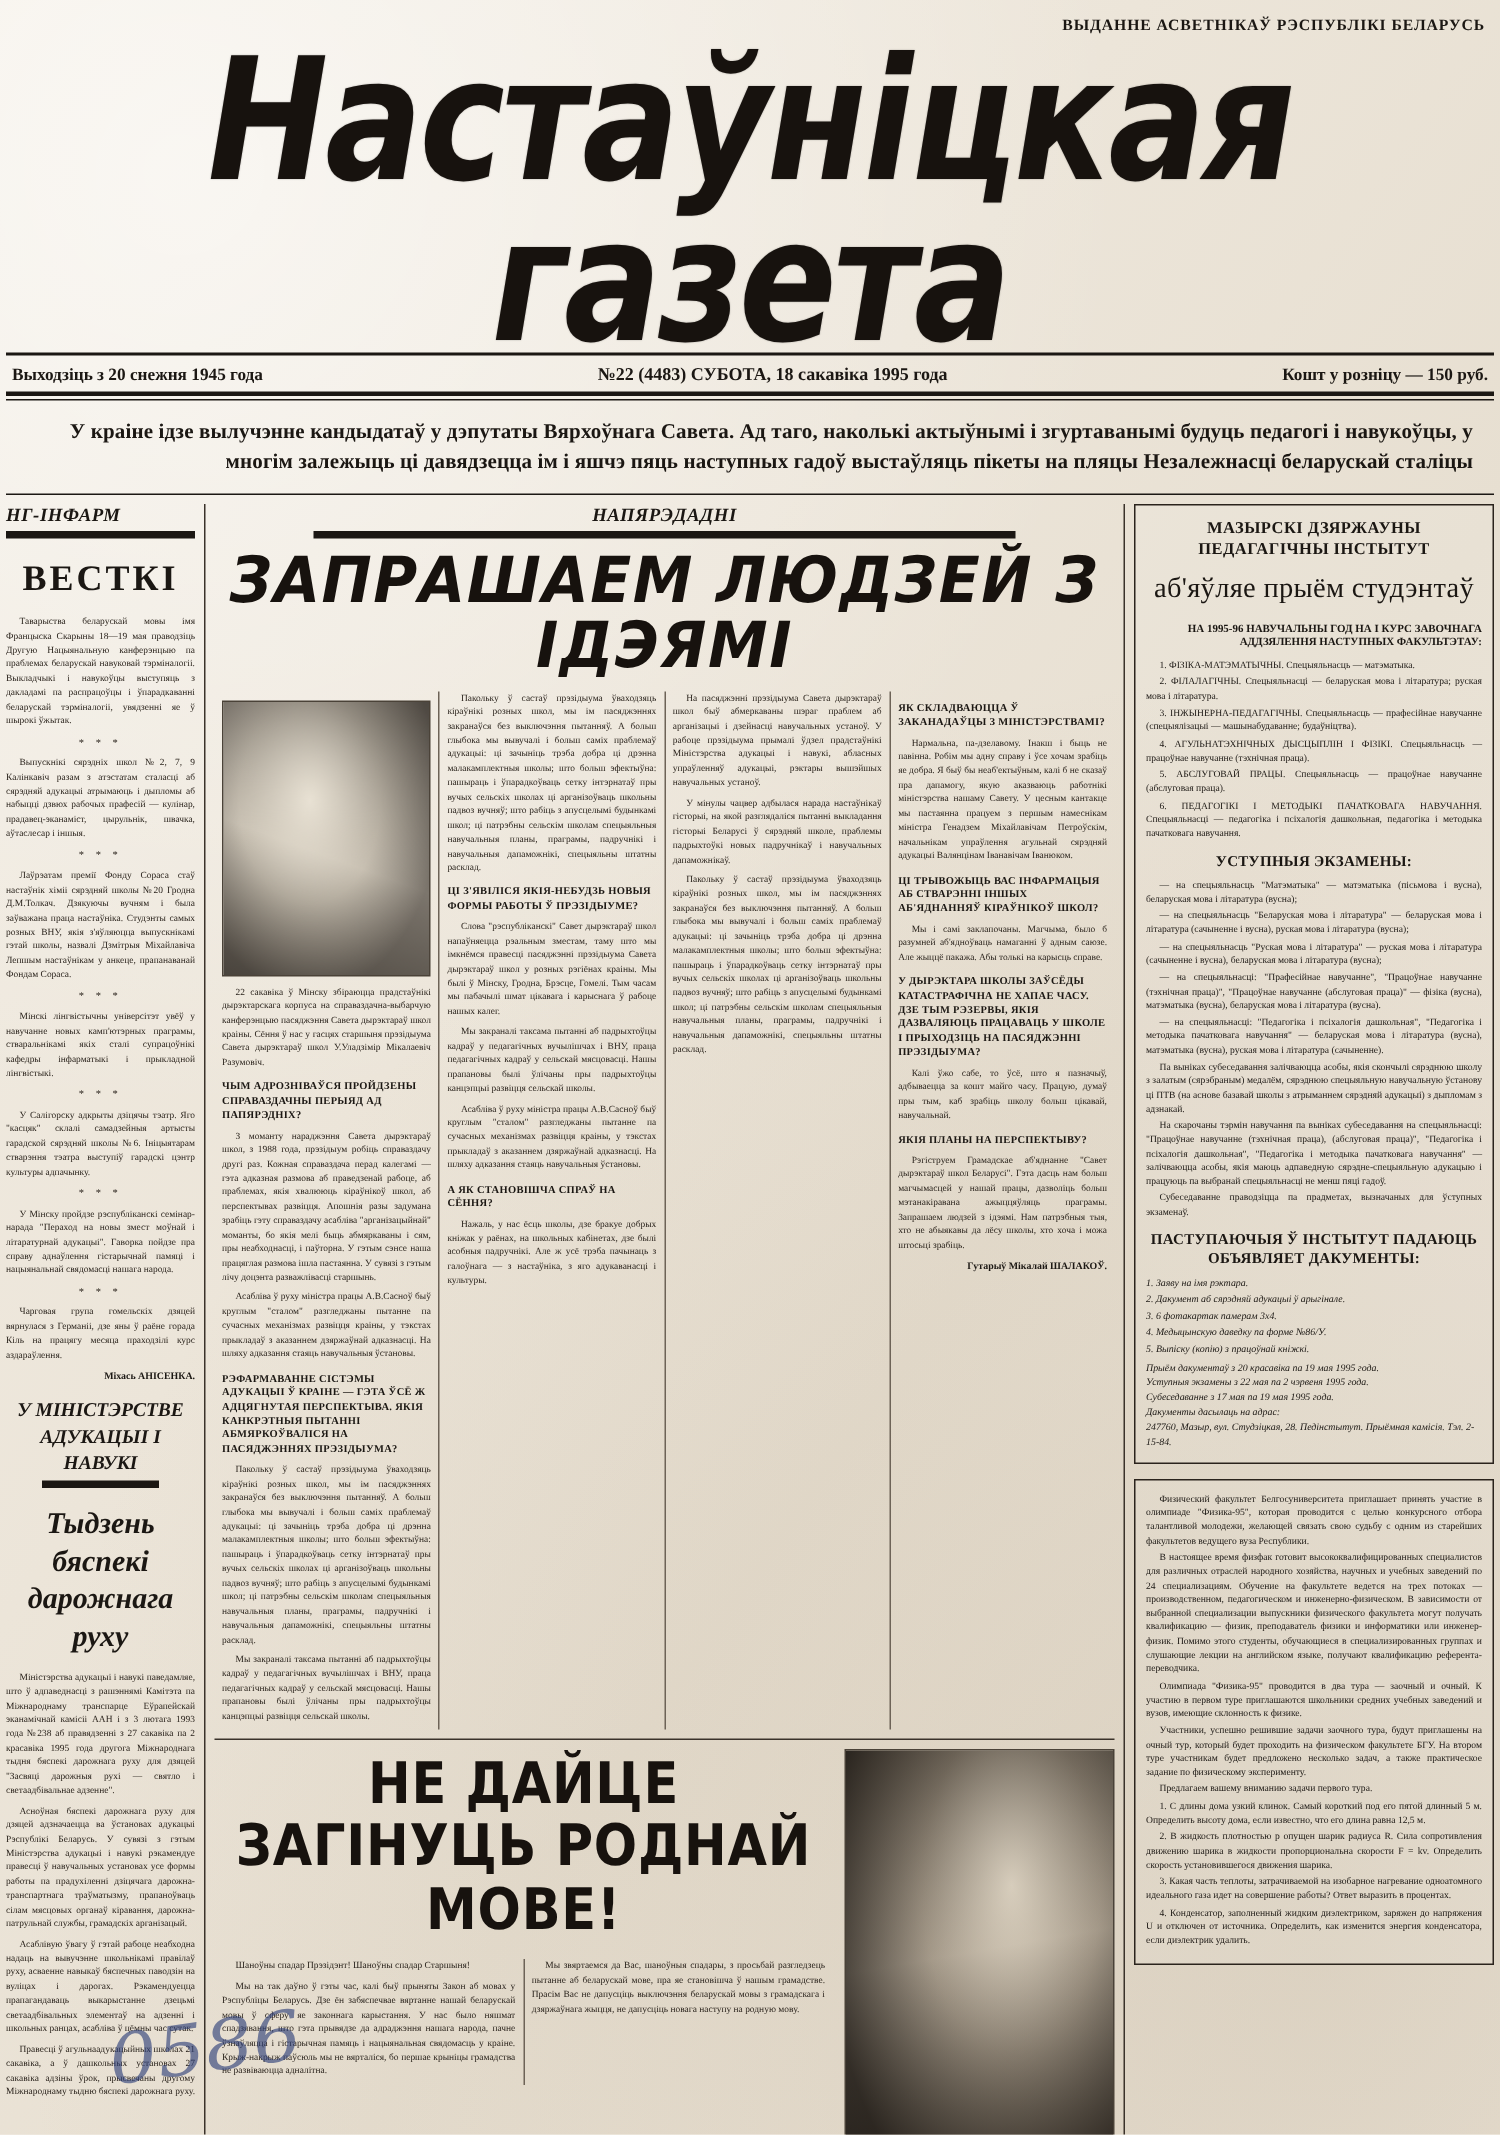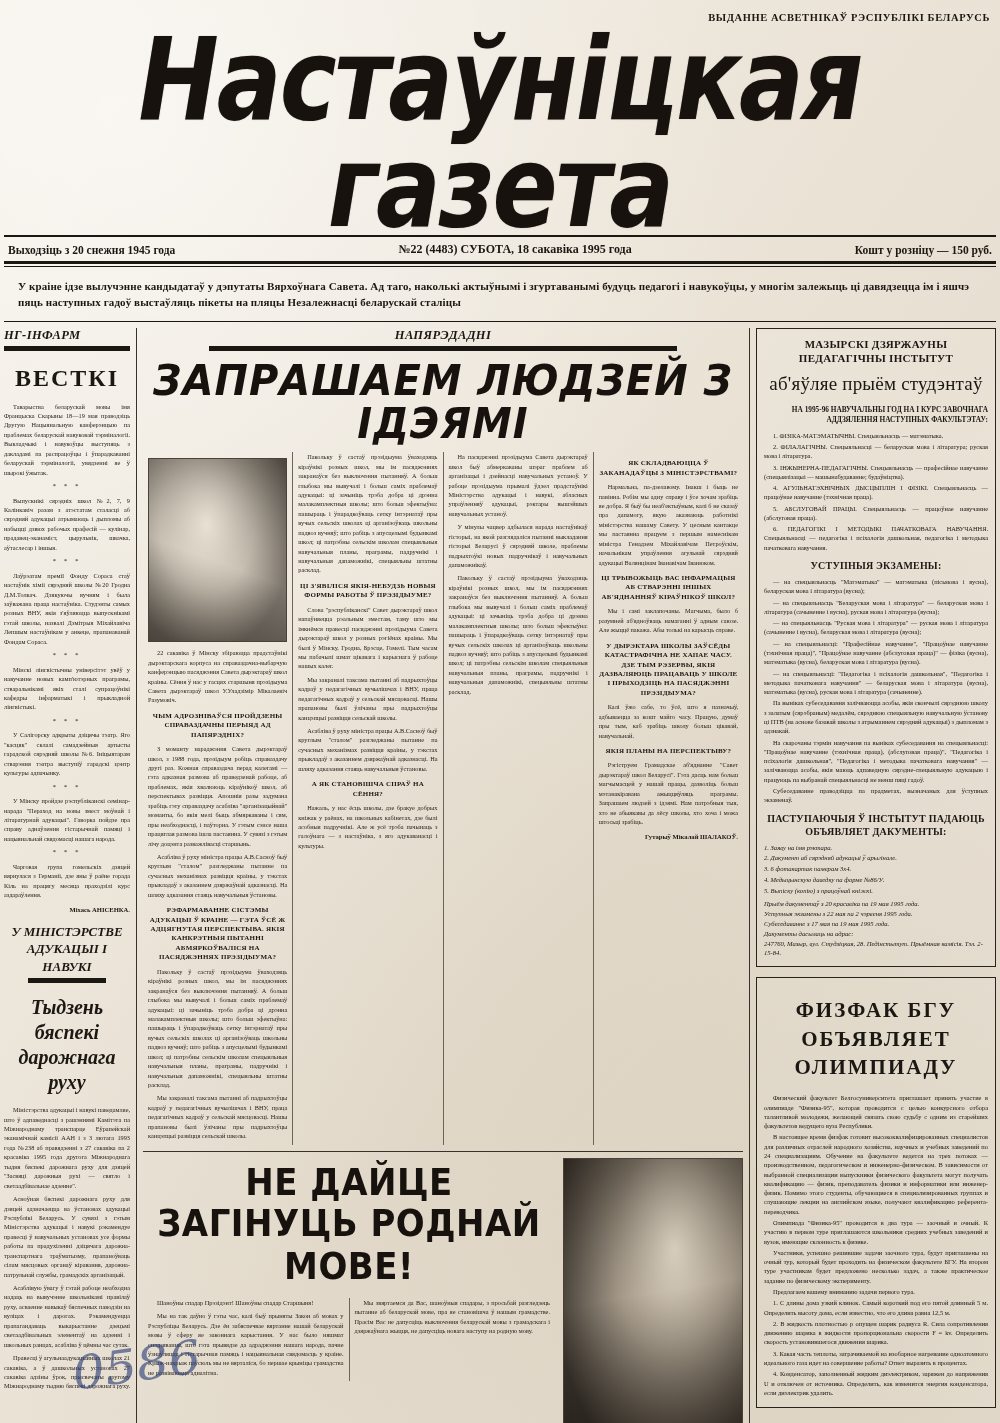--- a/index.html
+++ b/index.html
@@ -46,22 +46,22 @@
   .masthead-rule{border-top:2px solid #1b1713;margin-top:26px;}
   .issue-line{
     display:flex;justify-content:space-between;align-items:center;
     font-size:11.5px;font-weight:bold;padding:5px 4px 4px 4px;
   }
   .issue-line .mid{font-size:12px;}
   .dbl-rule{border-top:3px solid #1b1713;border-bottom:1px solid #1b1713;height:2px;}
 
   
   .lead{
-    text-align:left;
-    font-size:11px;font-weight:bold;line-height:1.42;
+    text-align:right;
+    font-size:14px;font-weight:bold;line-height:1.42;
     padding:12px 14px 10px 14px;
     letter-spacing:.1px;
   }
   .lead-rule{border-top:1px solid #1b1713;}
 
   
   .cols{
     display:flex;
     margin-top:6px;
     align-items:stretch;
@@ -121,21 +121,21 @@
     line-height:1.1;color:#17120e;
     transform:scaleY(1.12);
     margin:10px 0 18px 0;
   }
 
   .subcols{display:flex;gap:0;}
   .sc{flex:1;padding:0 5px;}
   .sc + .sc{border-left:1px solid #6d6357;}
 
   .subhead{
-    text-align:center;font-weight:bold;font-size:7px;line-height:1.35;
+    font-weight:bold;font-size:7px;line-height:1.35;
     letter-spacing:.2px;margin:7px 0 4px 0;text-transform:uppercase;
   }
 
   
   .photo{
     background:
       linear-gradient(160deg,#8f8madd 0%, #6b6257 100%),
       linear-gradient(#6f6659,#6f6659);
     background-blend-mode:multiply;
     position:relative;overflow:hidden;
@@ -404,21 +404,20 @@
         <div class="ad-dates">
           <div>Прыём дакументаў з 20 красавіка па 19 мая 1995 года.</div>
           <div>Уступныя экзамены з 22 мая па 2 чэрвеня 1995 года.</div>
           <div>Субеседаванне з 17 мая па 19 мая 1995 года.</div>
           <div>Дакументы дасылаць на адрас:</div>
           <div>247760, Мазыр, вул. Студзіцкая, 28. Педінстытут. Прыёмная камісія. Тэл. 2-15-84.</div>
         </div>
       </div>
 
       <div class="adbox">
-        <div class="fizfak-title">ФИЗФАК БГУ ОБЪЯВЛЯЕТ ОЛИМПИАДУ</div>
         <div class="ad-body">
           <p>Физический факультет Белгосуниверситета приглашает принять участие в олимпиаде "Физика-95", которая проводится с целью конкурсного отбора талантливой молодежи, желающей связать свою судьбу с одним из старейших факультетов ведущего вуза Республики.</p>
           <p>В настоящее время физфак готовит высококвалифицированных специалистов для различных отраслей народного хозяйства, научных и учебных заведений по 24 специализациям. Обучение на факультете ведется на трех потоках — производственном, педагогическом и инженерно-физическом. В зависимости от выбранной специализации выпускники физического факультета могут получать квалификацию — физик, преподаватель физики и информатики или инженер-физик. Помимо этого студенты, обучающиеся в специализированных группах и слушающие лекции на английском языке, получают квалификацию референта-переводчика.</p>
           <p>Олимпиада "Физика-95" проводится в два тура — заочный и очный. К участию в первом туре приглашаются школьники средних учебных заведений и вузов, имеющие склонность к физике.</p>
           <p>Участники, успешно решившие задачи заочного тура, будут приглашены на очный тур, который будет проходить на физическом факультете БГУ. На втором туре участникам будет предложено несколько задач, а также практическое задание по физическому эксперименту.</p>
           <p>Предлагаем вашему вниманию задачи первого тура.</p>
           <p>1. С длины дома узкий клинок. Самый короткий под его пятой длинный 5 м. Определить высоту дома, если известно, что его длина равна 12,5 м.</p>
           <p>2. В жидкость плотностью р опущен шарик радиуса R. Сила сопротивления движению шарика в жидкости пропорциональна скорости F = kv. Определить скорость установившегося движения шарика.</p>
           <p>3. Какая часть теплоты, затрачиваемой на изобарное нагревание одноатомного идеального газа идет на совершение работы? Ответ выразить в процентах.</p>
           <p>4. Конденсатор, заполненный жидким диэлектриком, заряжен до напряжения U и отключен от источника. Определить, как изменится энергия конденсатора, если диэлектрик удалить.</p>

